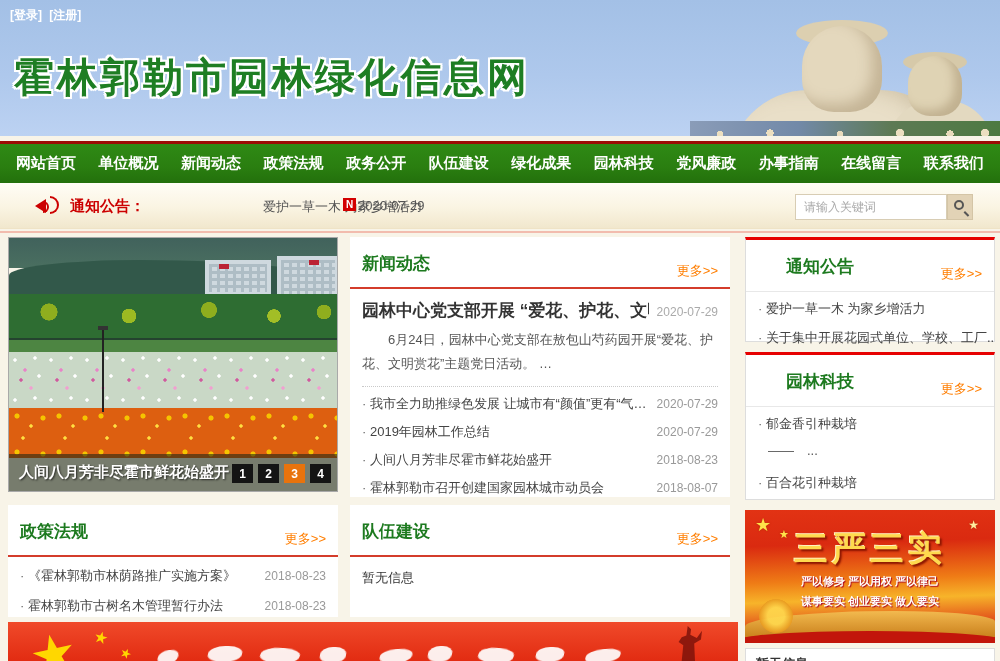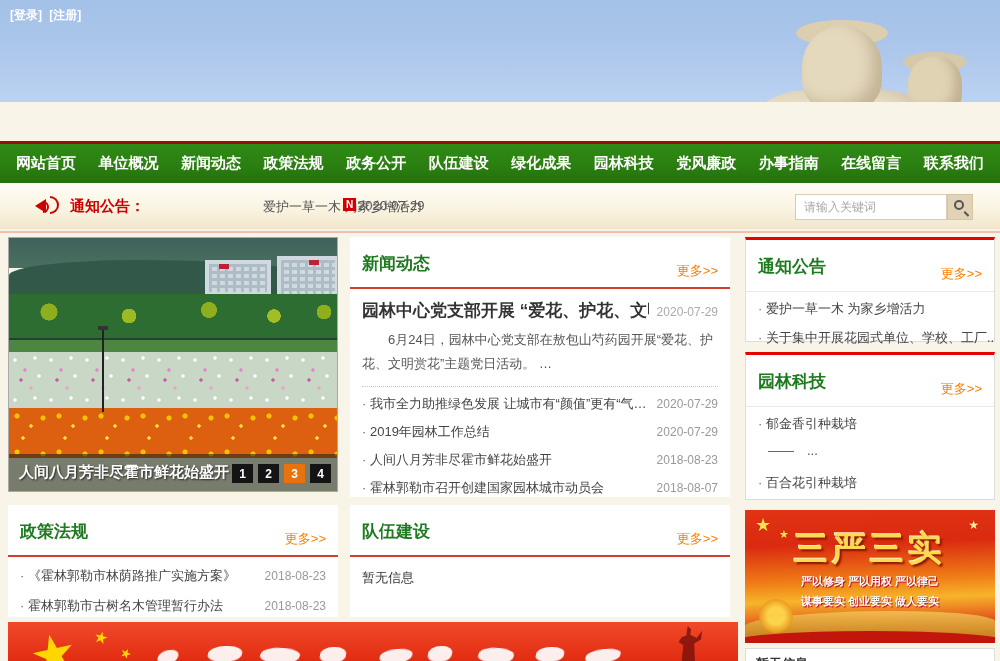--- a/index.html
+++ b/index.html
@@ -1,21 +1,21 @@
 <!DOCTYPE html>
 <html><head>
 <meta charset="utf-8">
 <style>
   * { margin:0; padding:0; box-sizing:border-box; }
   html,body { width:1000px; height:661px; }
   body { font-family:"Liberation Sans","DejaVu Sans",sans-serif; background:#f8f4e8; position:relative; overflow:hidden; }
   .page { position:absolute; left:0; top:0; width:1000px; height:661px; overflow:hidden; }
 
   
-  .header { position:absolute; left:0; top:0; width:1000px; height:102px;
+  .header { position:absolute; left:0; top:0; width:1000px; height:136px;
     background:linear-gradient(180deg,#a3c0e6 0%,#aec8ec 55%,#bcd2f2 100%); overflow:hidden; }
   .auth { position:absolute; left:10px; top:7px; font-size:12px; font-weight:bold; color:#fff; }
   .auth a { color:#fff; text-decoration:none; margin-right:4px; cursor:pointer; }
   .site-title { position:absolute; left:14px; top:50px; font-size:40px; font-weight:bold; color:#1e7e23; letter-spacing:3px;
     text-shadow:-2px 0 #fff,2px 0 #fff,0 -2px #fff,0 2px #fff,-2px -2px #fff,2px 2px #fff,-2px 2px #fff,2px -2px #fff; white-space:nowrap; }
   .statues { position:absolute; right:0; top:0; width:310px; height:141px; }
   .s-body1 { position:absolute; left:38px; top:90px; width:232px; height:80px; background:#e9dfc8; border-radius:116px 116px 0 0; box-shadow:inset -18px -4px 22px rgba(150,128,92,.35); }
   .s-head1 { position:absolute; left:112px; top:26px; width:80px; height:86px; background:#e4d8bd; border-radius:40px 40px 32px 32px; box-shadow:inset -10px -8px 14px rgba(150,128,92,.4); }
   .s-cap1  { position:absolute; left:106px; top:20px; width:92px; height:26px; background:#dccfb0; border-radius:50%; }
   .s-head2 { position:absolute; left:218px; top:56px; width:54px; height:60px; background:#dfd3b4; border-radius:27px 27px 22px 22px; box-shadow:inset -8px -6px 10px rgba(150,128,92,.4); }
@@ -107,21 +107,21 @@
   .news .rows { padding-top:3px; }
   .news .row { padding:5px 12px; }
 
   
   .policy { left:8px; top:505px; width:330px; height:112px; }
   .team   { left:350px; top:505px; width:380px; height:112px; }
 
   
   .box { position:absolute; background:#fff; border:1px solid #ddd; border-top:3px solid #e60000; }
   .bhead { display:flex; justify-content:space-between; align-items:center; padding:9px 12px 8px 12px; border-bottom:1px solid #e8e8e8; }
-  .bhead .pt { font-size:17px; font-weight:bold; color:#1d7a1f; }
+  .bhead .pt { font-size:17px; font-weight:bold; color:#1d7a1f;margin-left:28px; }
   .box .item { padding:8px 12px 3px 12px; font-size:13px; color:#444; white-space:nowrap; overflow:hidden; cursor:pointer; }
   .box .item:before { content:"· "; color:#666; }
   .box .sub { padding:6px 12px 6px 22px; font-size:13px; color:#555; }
   .notices-box { left:745px; top:237px; width:250px; height:105px; }
   .tech-box    { left:745px; top:352px; width:250px; height:148px; }
 
   
   .rbanner { position:absolute; left:745px; top:510px; width:250px; height:133px; overflow:hidden;
     background:linear-gradient(178deg,#e23314 0%,#da2a10 26%,#ef7c16 52%,#f7b42a 66%,#e0481a 85%,#c81d0f 100%); }
   .rb-title { position:absolute; left:0; top:16px; width:100%; text-align:center; font-size:34px; font-weight:bold; letter-spacing:4px; color:#ffd94e; text-shadow:2px 2px 2px #8a1500, -1px -1px 0 #fff3c0; white-space:nowrap; }
@@ -147,20 +147,21 @@
 </head>
 <body>
 
 <div class="page">
 
   <div class="header">
     <div class="auth">
       <a>[登录]</a>
       <a>[注册]</a>
     </div>
+    <h1 class="site-title">霍林郭勒市园林绿化信息网</h1>
     <div class="statues">
       <div class="s-body1"></div>
       <div class="s-cap1"></div>
       <div class="s-head1"></div>
       <div class="s-body2" style="position:absolute;left:196px;top:100px;width:108px;height:50px;background:#e3d9c0;border-radius:54px 54px 0 0;"></div>
       <div class="s-cap2"></div>
       <div class="s-head2"></div>
       <div class="ridge"></div>
       <div class="yurts"></div>
     </div>

